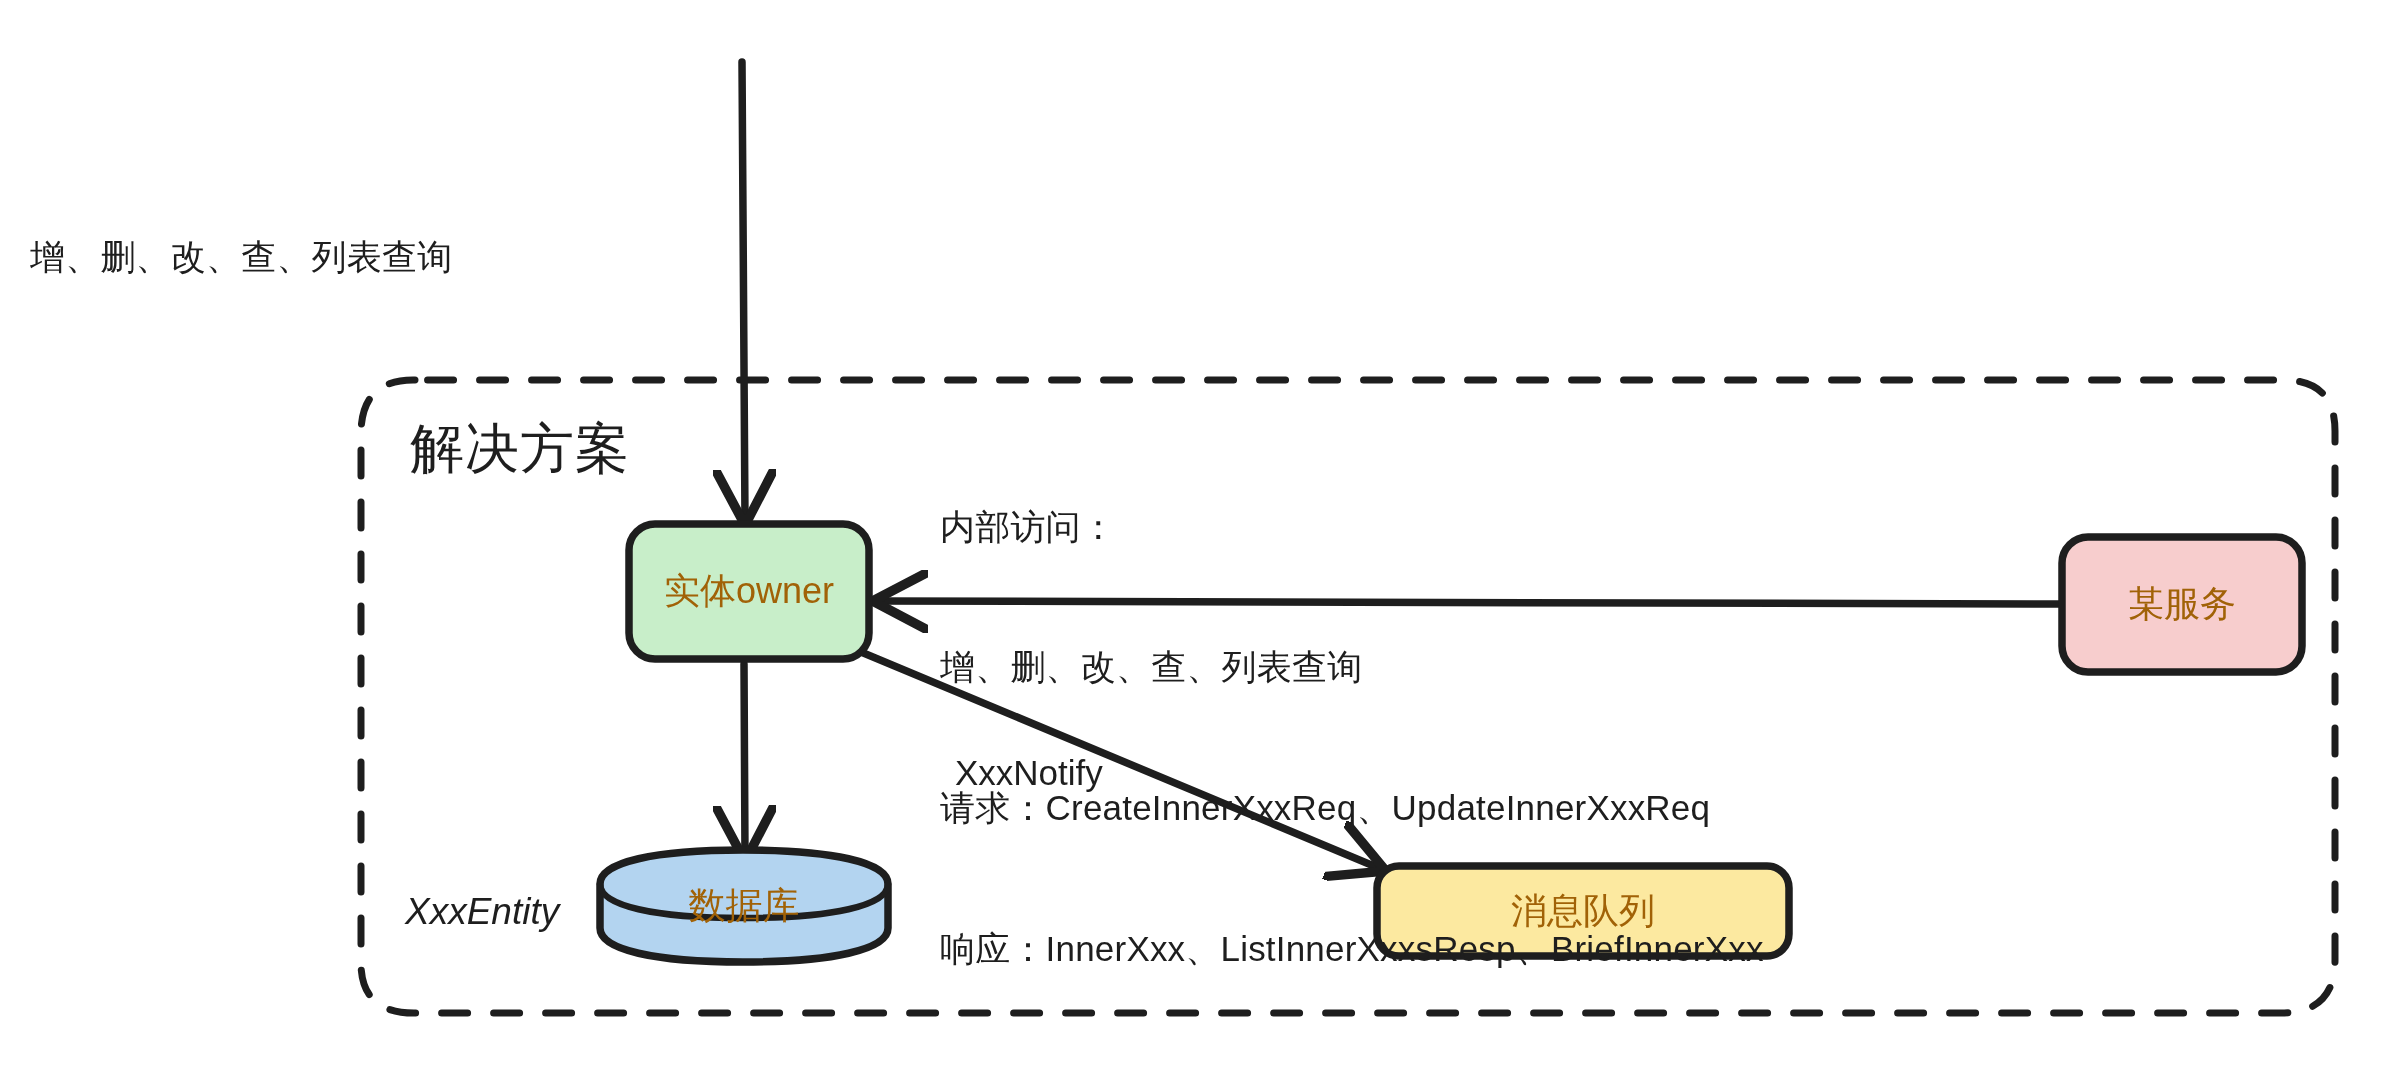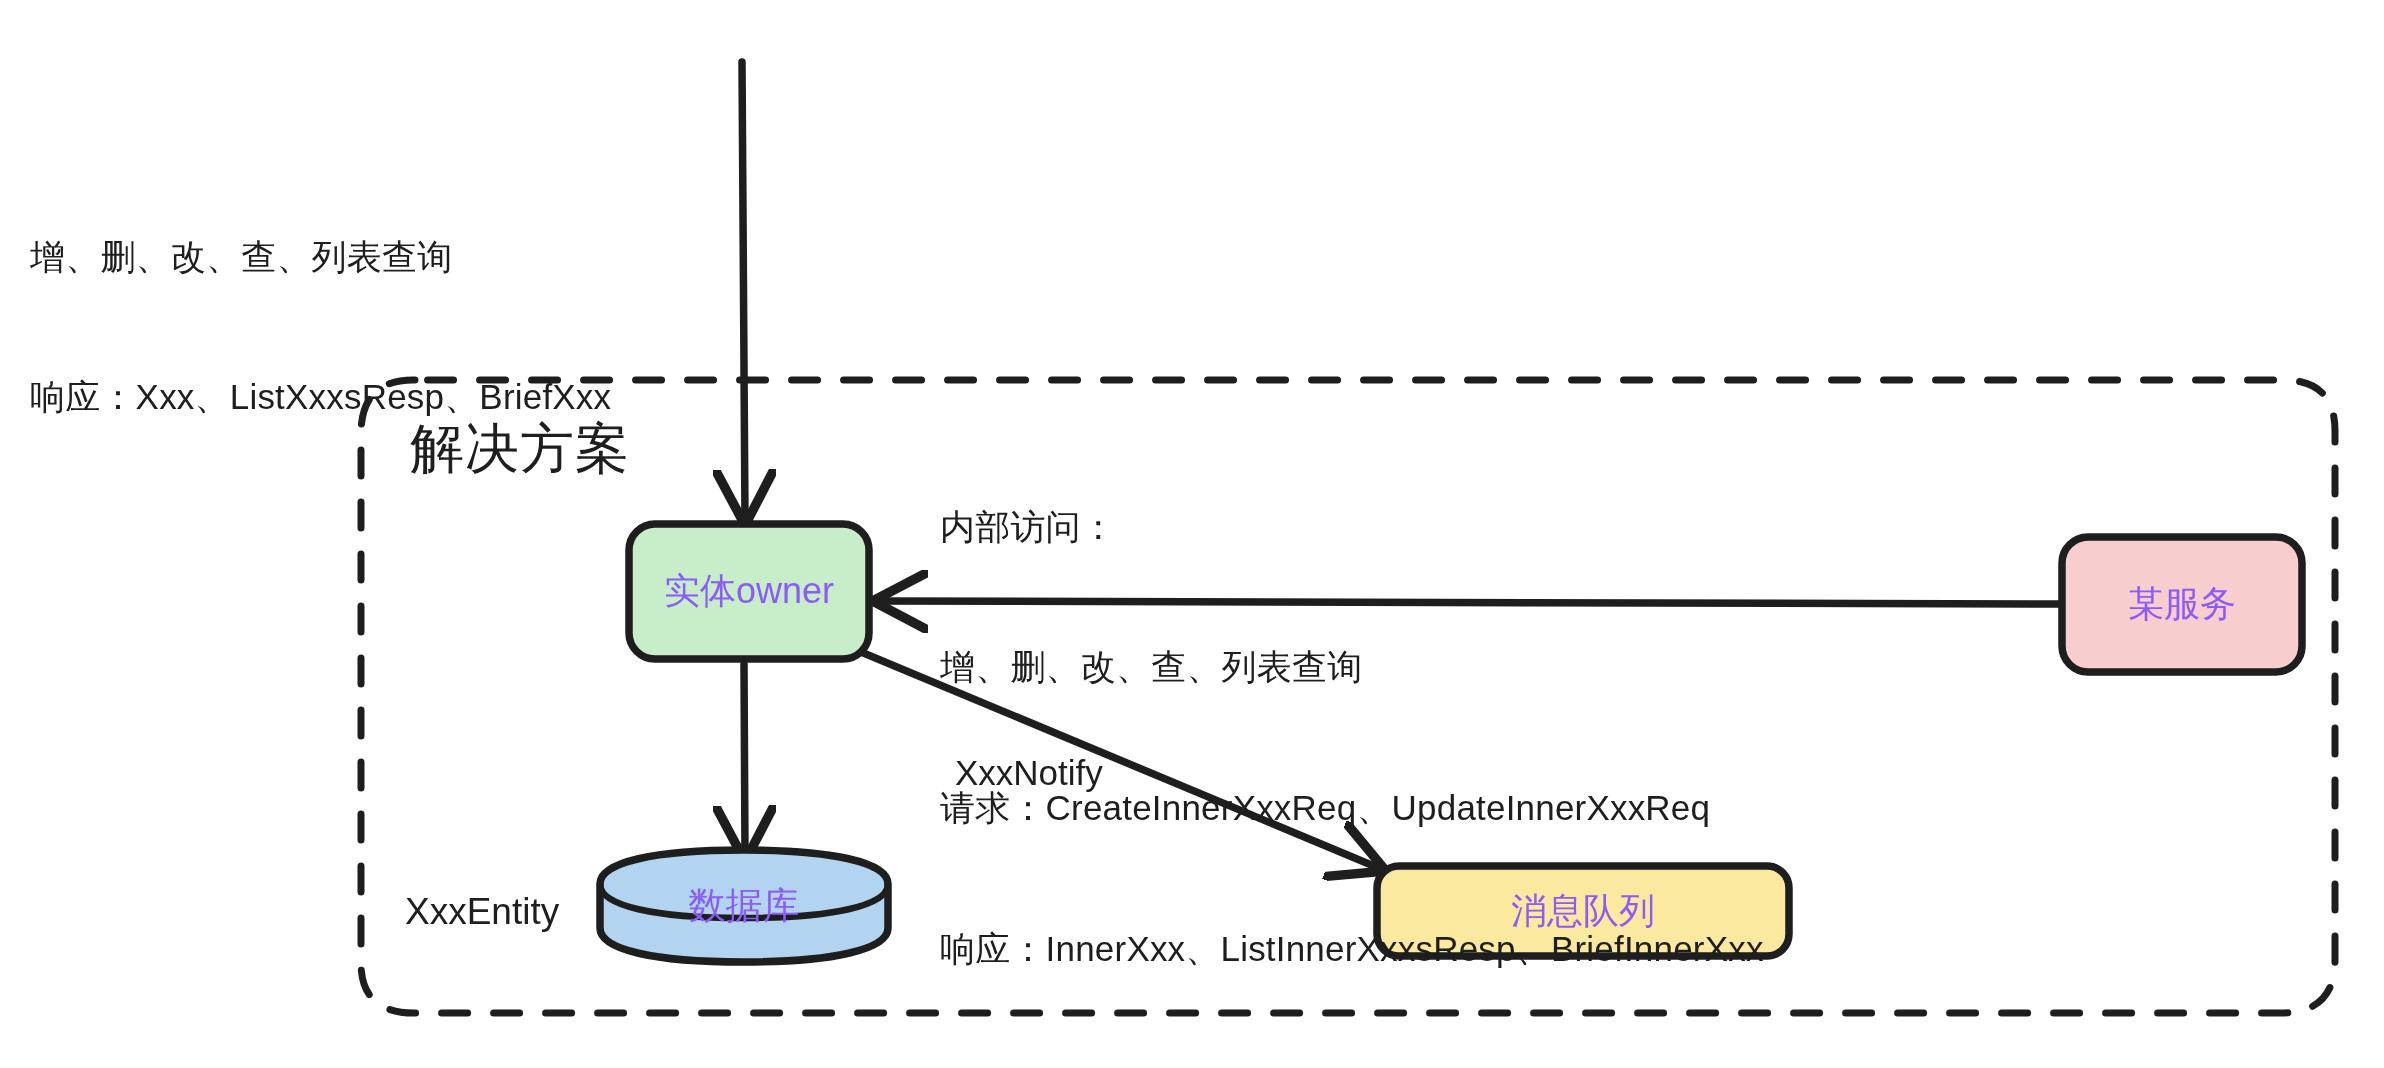--- a/index.html
+++ b/index.html
@@ -40,28 +40,29 @@
   }
   .solution-title {
     font-size: 54px;
     letter-spacing: 1px;
   }
   .edge-label {
     font-size: 35px;
   }
   .side-label {
     font-size: 37px;
+    font-style: italic;
   }
   .node-label {
     position: absolute;
     display: flex;
     align-items: center;
     justify-content: center;
     font-size: 36px;
-    color: #8b5cf6;
+    color: #a16207;
     white-space: pre;
     pointer-events: none;
   }
   .node-label.db {
     font-size: 37px;
   }
 </style>
 </head>
 <body>
 
@@ -121,21 +122,20 @@
       <rect x="1377" y="866" width="412" height="90" rx="22" ry="22" fill="#fce9a0" stroke="#1e1e1e" stroke-width="7.5"></rect>
     </g>
 
     <g>
       <rect x="2062" y="537" width="240" height="135" rx="26" ry="26" fill="#f7cdcd" stroke="#1e1e1e" stroke-width="7.5"></rect>
     </g>
   </svg>
 
   <div class="txt note-block" style="left:30px; top:140px;">
     <div>增、删、改、查、列表查询</div>
-    <div>响应：Xxx、ListXxxsResp、BriefXxx</div>
   </div>
 
 
   <div class="txt solution-title" style="left:410px; top:412px;">解决方案</div>
 
   <div class="txt note-block" style="left:940px; top:410px;">
     <div>内部访问：</div>
     <div>增、删、改、查、列表查询</div>
     <div>请求：CreateInnerXxxReq、UpdateInnerXxxReq</div>
     <div>响应：InnerXxx、ListInnerXxxsResp、BriefInnerXxx</div>

